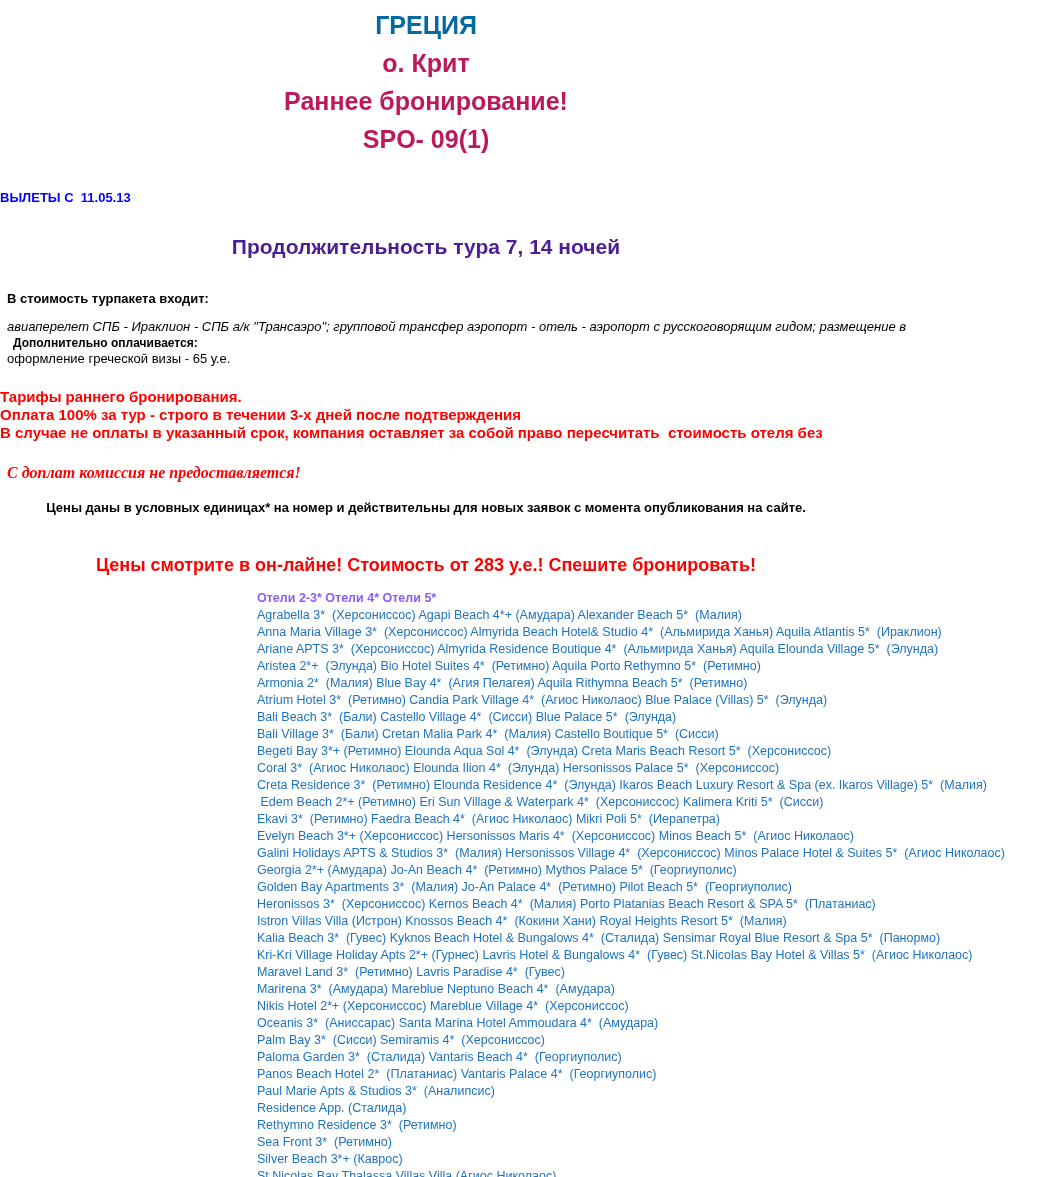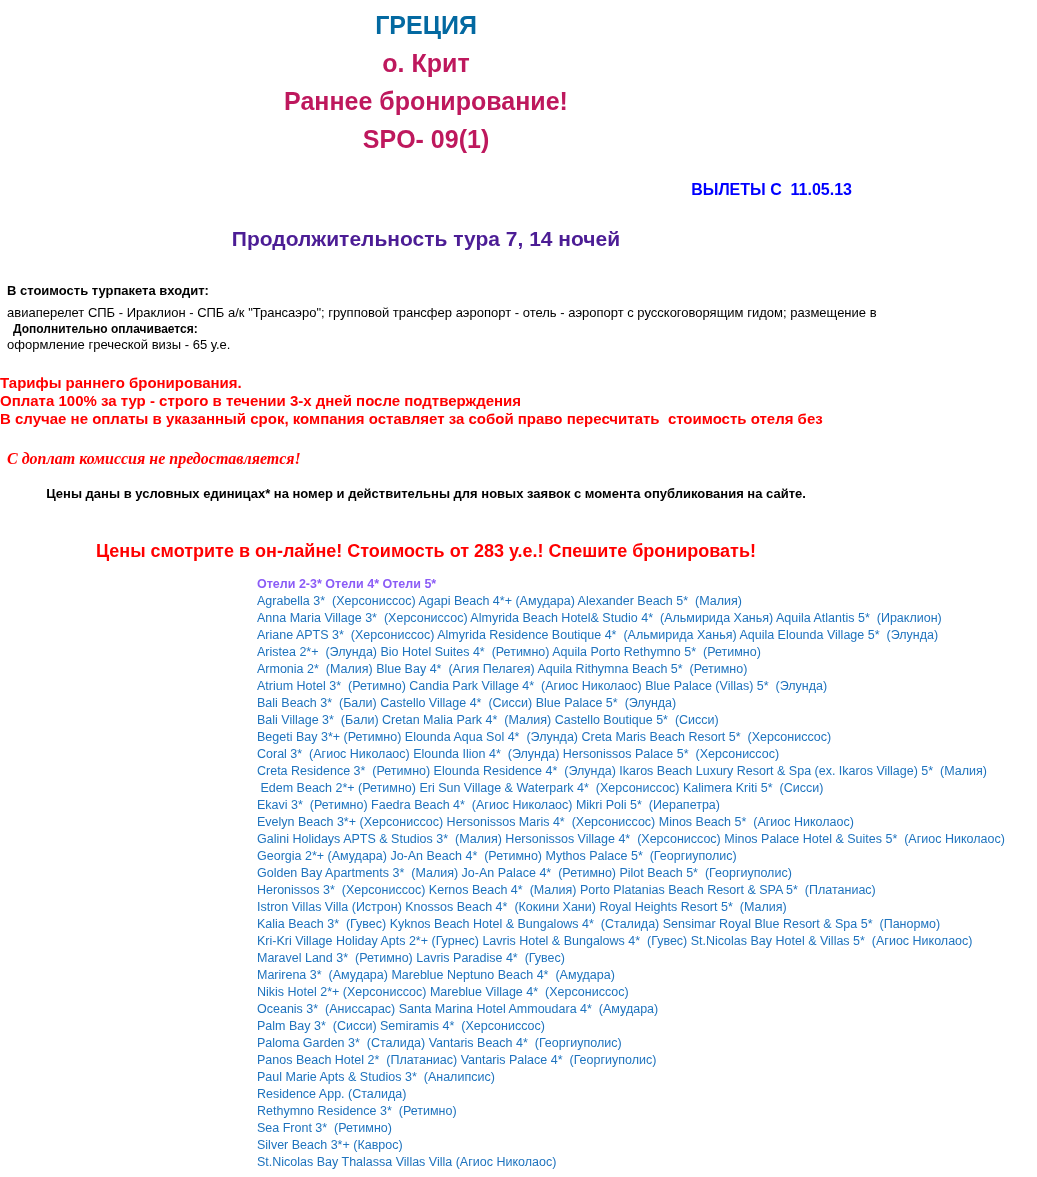--- a/index.html
+++ b/index.html
@@ -15,36 +15,36 @@
   .center-col { width: 852px; }
   .pre { white-space: pre-wrap; }
 
   
   .titles { margin-top: 6px; text-align: center; }
   .title-line { font-size: 25px; font-weight: bold; line-height: 38px; }
   .title-blue { color: #0369a1; }
   .title-red { color: #be185d; }
 
   .departures {
-    margin-top: 20px; text-align: right;
-    color: #0000FF; font-weight: bold; font-size: 16px; line-height: 24px;
+    margin-top: 28px; text-align: left;
+    color: #0000FF; font-weight: bold; font-size: 13px; line-height: 24px;
   }
   .duration {
     margin-top: 24px; text-align: center;
     color: #4c1d95; font-weight: bold; font-size: 21px; line-height: 25px;
   }
 
   
   .includes-heading {
     margin: 32px 0 0 7px;
     font-size: 13px; font-weight: bold; line-height: 16px;
   }
   .includes-details {
-    margin: 6px 0 0 7px;
-    font-size: 13px; line-height: 16px; white-space: nowrap;
+    margin: 12px 0 0 7px;
+    font-size: 13px; line-height: 16px; white-space: nowrap; font-style: italic;
   }
   .extra-heading { margin-left: 13px; font-size: 12px; font-weight: bold; line-height: 16px; }
   .extra-details { margin-left: 7px; font-size: 13px; line-height: 16px; }
 
   
   .tariff { margin-top: 21px; text-align: left; color: #FF0000; font-weight: bold; font-size: 15px; line-height: 18px; }
   .commission {
     margin: 21px 0 0 7px;
     color: #FF0000; font-weight: bold; font-style: italic;
     font-family: "Liberation Serif", serif;

